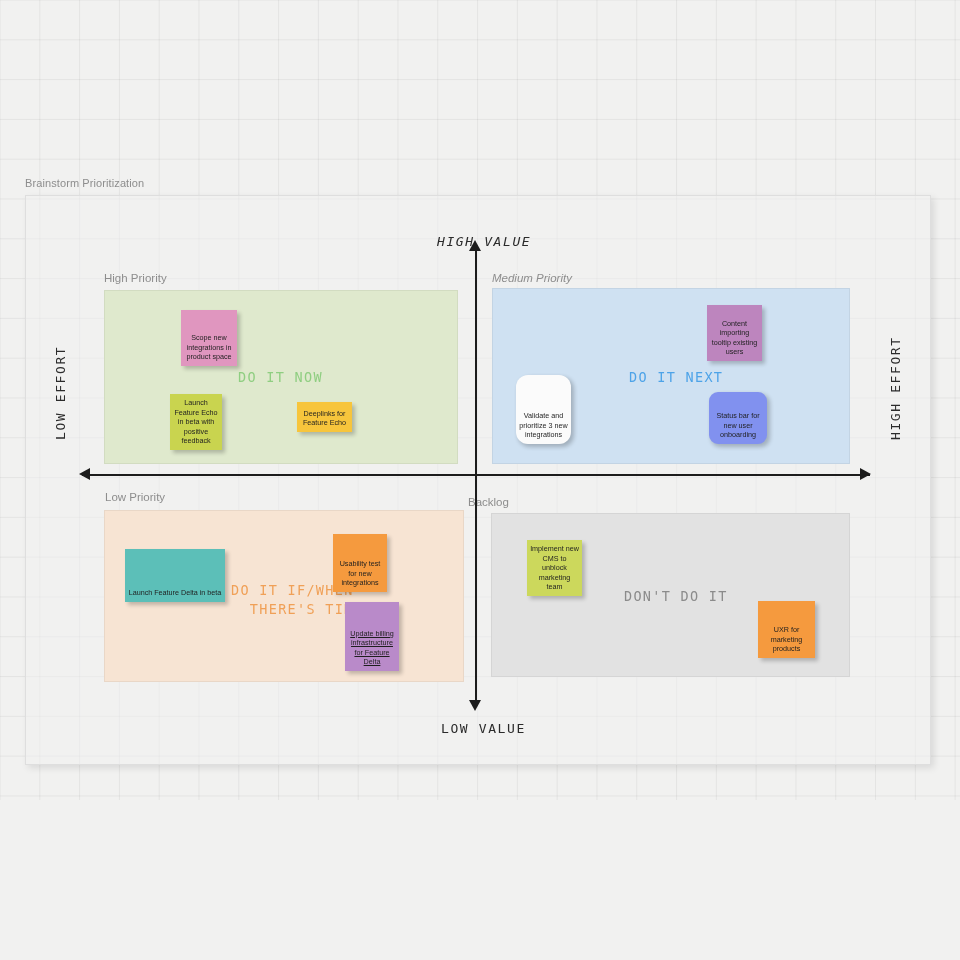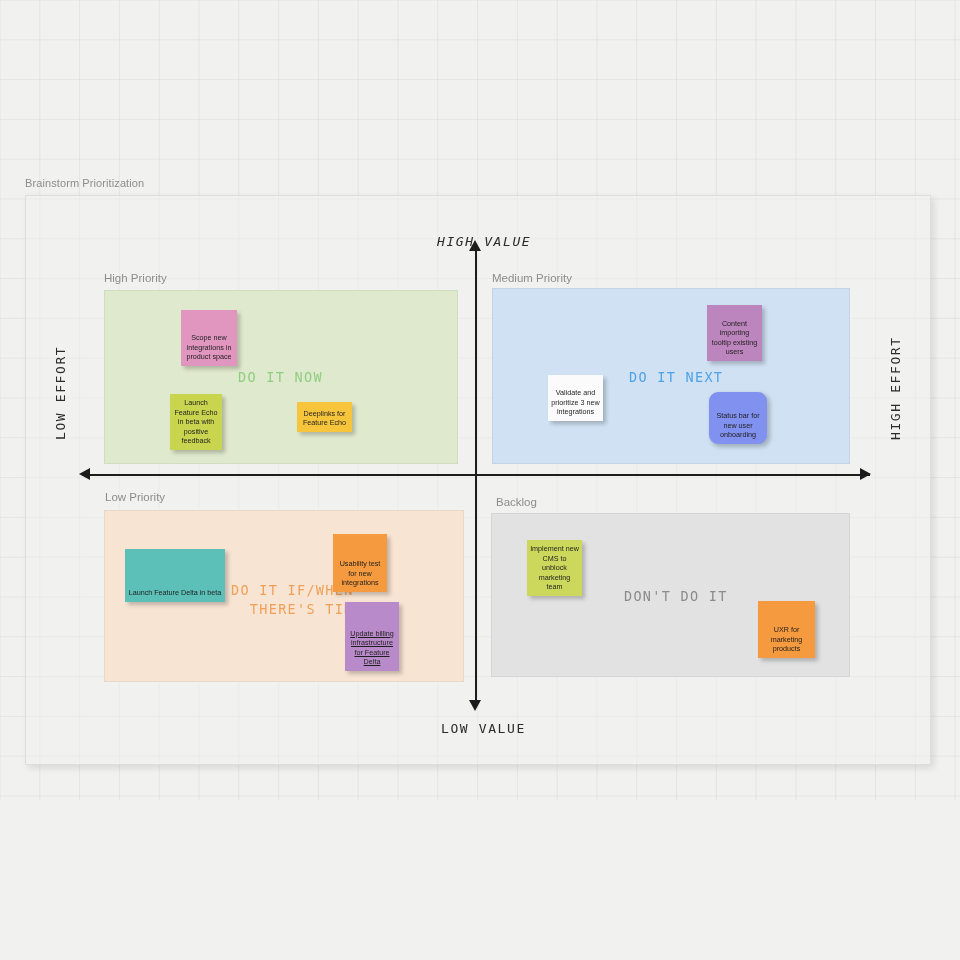--- a/index.html
+++ b/index.html
@@ -143,31 +143,31 @@
     line-height: 19px;
     white-space: pre;
   }
 
   
   #quad-label-high { left: 104px; top: 272px; }
   #quad-high { left: 104px; top: 290px; width: 354px; height: 174px; background: #dfe9cd; }
   #caption-high { left: 238px; top: 368px; color: #8fce81; }
 
   
-  #quad-label-medium { left: 492px; top: 272px; }
+  #quad-label-medium { left: 492px; top: 272px; font-style: italic; }
   #quad-medium { left: 492px; top: 288px; width: 358px; height: 176px; background: #cfe1f2; }
   #caption-medium { left: 629px; top: 368px; color: #4da3e8; }
 
   
   #quad-label-low { left: 105px; top: 491px; }
   #quad-low { left: 104px; top: 510px; width: 360px; height: 172px; background: #f7e4d3; }
   #caption-low { left: 231px; top: 581px; color: #f0a057; }
 
   
-  #quad-label-backlog { left: 496px; top: 496px; }
+  #quad-label-backlog { left: 468px; top: 496px; }
   #quad-backlog { left: 491px; top: 513px; width: 359px; height: 164px; background: #e2e2e2; }
   #caption-backlog { left: 624px; top: 587px; color: #8b8b8b; }
 
   
   .note {
     position: absolute;
     display: flex;
     align-items: flex-end;
     justify-content: center;
     text-align: center;
@@ -178,21 +178,21 @@
     box-shadow: 2.5px 2.5px 4px rgba(0,0,0,0.22);
     overflow: hidden;
   }
   .note span { display: block; }
 
   #note-scope     { left: 181px; top: 310px; width: 56px;  height: 56px;  background: #e096bf; }
   #note-launch-echo { left: 170px; top: 394px; width: 52px; height: 56px; background: #c9d44f; }
   #note-deeplinks { left: 297px; top: 402px; width: 55px;  height: 30px;  background: #f7c53c; }
 
   #note-content   { left: 707px; top: 305px; width: 55px;  height: 56px;  background: #bd85be; }
-  #note-validate  { left: 548px; top: 375px; width: 55px;  height: 46px;  background: #fbfbfb; }
+  #note-validate  { left: 516px; top: 375px; width: 55px;  height: 69px;  background: #fbfbfb; border-radius: 12px; }
   #note-statusbar { left: 709px; top: 392px; width: 58px;  height: 52px;  background: #8191ef; border-radius: 9px; }
 
   #note-launch-delta { left: 125px; top: 549px; width: 100px; height: 53px; background: #5cbfb8; }
   #note-usability  { left: 333px; top: 534px; width: 54px;  height: 58px;  background: #f59a3e; }
   #note-billing    { left: 345px; top: 602px; width: 54px;  height: 69px;  background: #b98ac9; text-decoration: underline; }
 
   #note-cms   { left: 527px; top: 540px; width: 55px; height: 56px; background: #ccd85c; }
   #note-uxr   { left: 758px; top: 601px; width: 57px; height: 57px; background: #f59a3e; }
 </style>
 </head>

